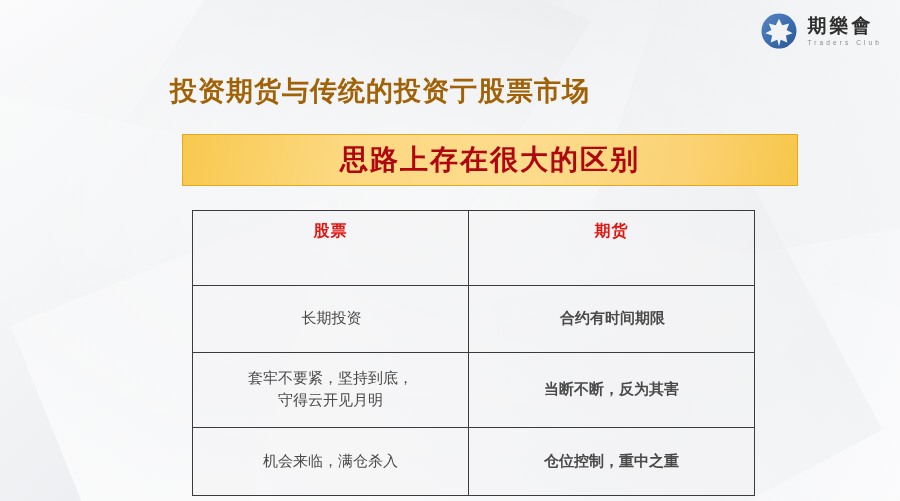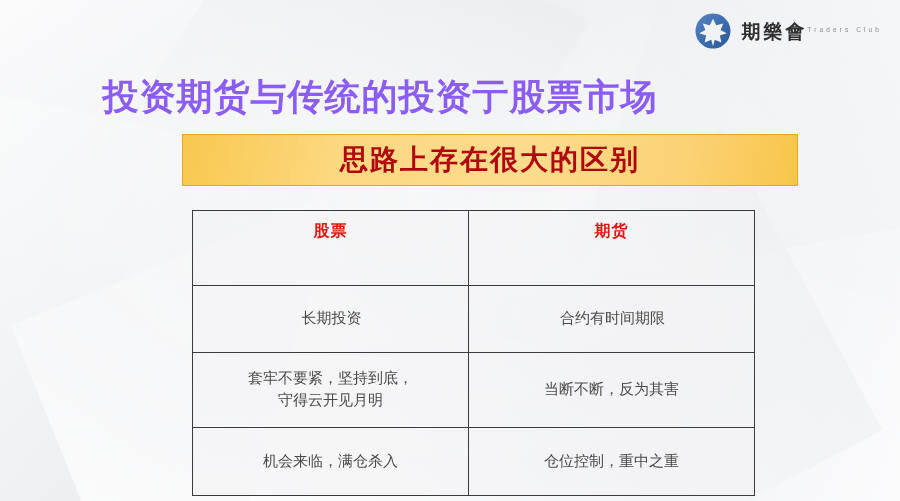--- a/index.html
+++ b/index.html
@@ -96,20 +96,21 @@
     gap: 9px;
   }
   .logo-mark {
     width: 38px;
     height: 38px;
     flex: none;
     display: block;
   }
   .logo-text {
     display: flex;
+    flex-direction: column;
     justify-content: center;
     line-height: 1;
   }
   .logo-cn {
     font-family: "DejaVu Sans", "Liberation Sans", sans-serif;
     font-size: 19px;
     font-weight: 700;
     color: #2f2f2f;
     letter-spacing: 3px;
   }
@@ -122,23 +123,23 @@
   }
 
   
   .slide-title {
     position: absolute;
     top: 73px;
     left: 0;
     width: 760px;
     text-align: center;
     font-family: "DejaVu Serif", "Liberation Serif", serif;
-    font-size: 36px;
-    font-weight: 700;
-    color: #8b5cf6;
+    font-size: 27px;
+    font-weight: 700;
+    color: #a16207;
     letter-spacing: 1px;
     white-space: nowrap;
   }
 
   
   .banner {
     position: absolute;
     left: 182px;
     top: 134px;
     width: 616px;
@@ -186,21 +187,21 @@
     font-size: 16px;
     letter-spacing: 1px;
     vertical-align: top;
     padding-top: 8px;
   }
   tr.r-head td { height: 62px; }
   tr.r-1 td { height: 58px; padding-left: 8px; }
   tr.r-2 td { height: 66px; }
   tr.r-3 td { height: 59px; }
   .col-l { width: 263px; }
-  .col-r { width: 273px; }
+  .col-r { width: 273px; font-weight: bold; }
   .cell-2line { white-space: pre-line; }
 </style>
 </head>
 <body>
 
 <div id="slide">
 
   <div class="bg-base"></div>
   <div class="facet f1"></div>
   <div class="facet f2"></div>

